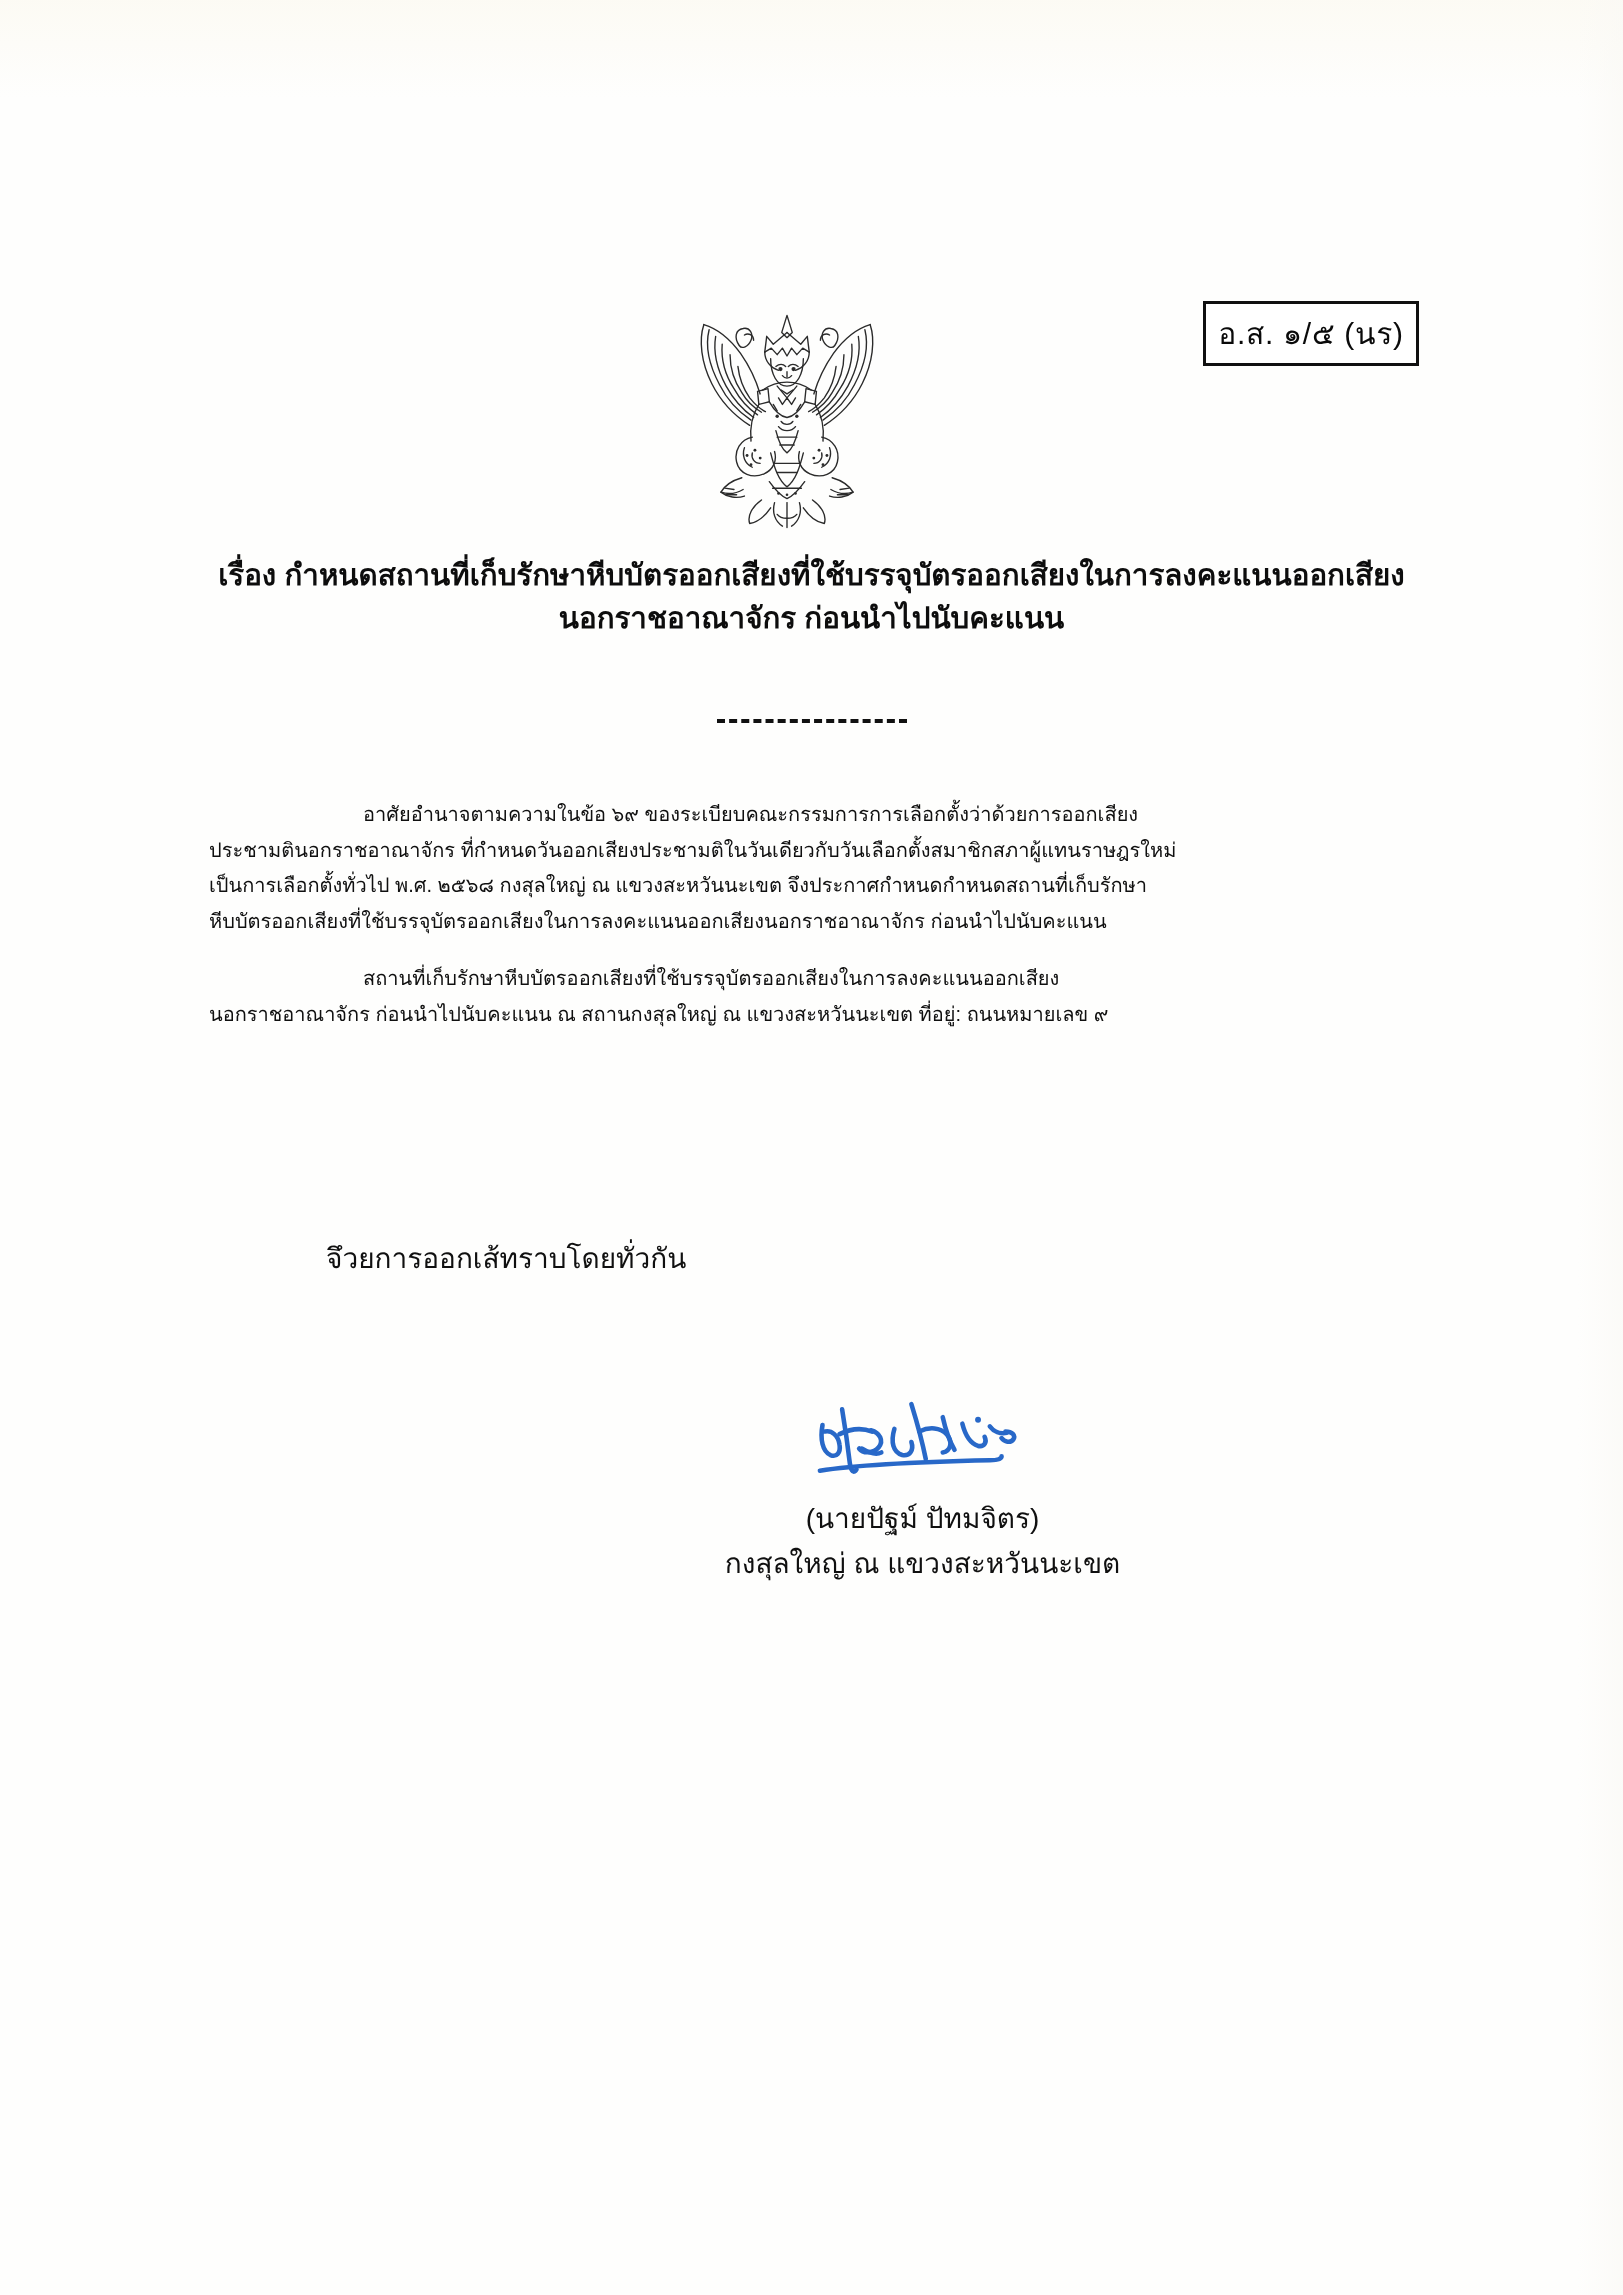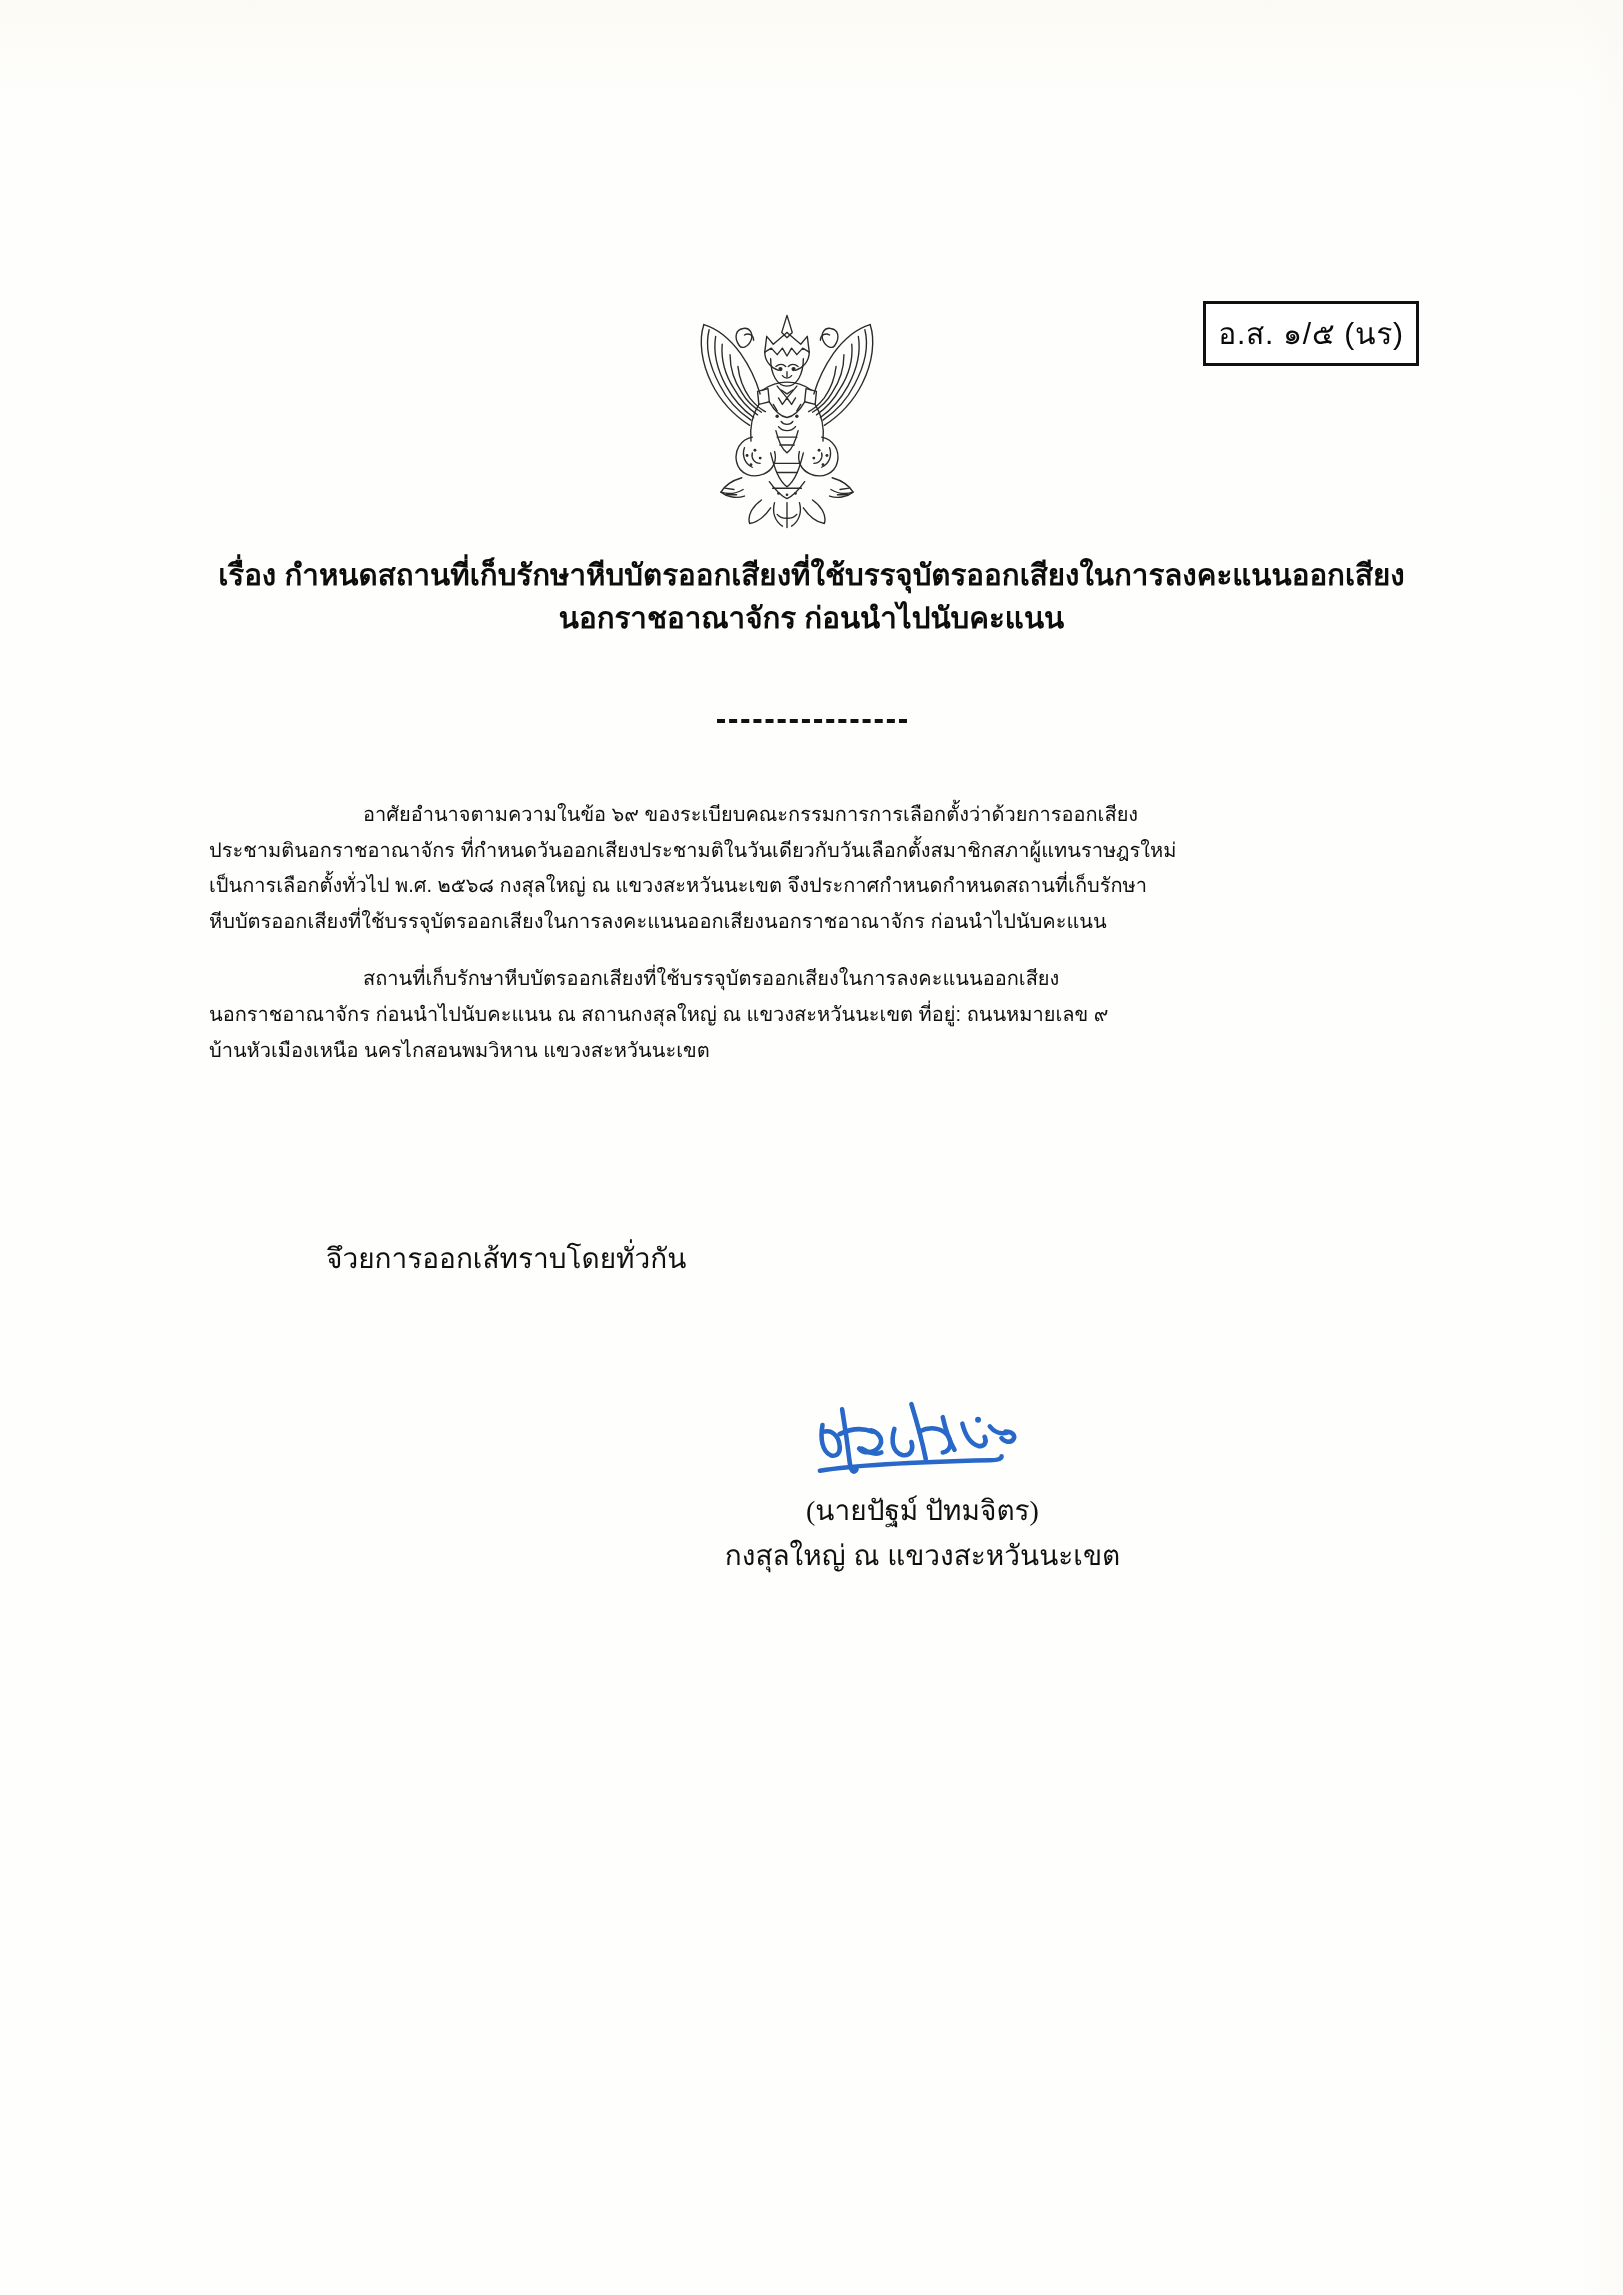--- a/index.html
+++ b/index.html
@@ -151,21 +151,21 @@
   }
   .sig-mark svg { display: block; width: 100%; height: 100%; }
 
   .sig-name,
   .sig-title {
     font-size: 28px;
     color: #101010;
     line-height: 1.6;
     white-space: nowrap;
   }
-  .sig-name { margin-top: 13px; font-family: Liberation Serif, serif; }
+  .sig-name { margin-top: 21px; }
 </style>
 </head>
 <body>
 
 <div class="page">
 
   <div class="scan-tint-top"></div>
   <div class="scan-tint-right"></div>
 
   <div class="form-no-box">
@@ -291,21 +291,20 @@
     <p class="para">
       <span class="ln indent">อาศัยอำนาจตามความในข้อ ๖๙ ของระเบียบคณะกรรมการการเลือกตั้งว่าด้วยการออกเสียง</span>
       <span class="ln">ประชามตินอกราชอาณาจักร ที่กำหนดวันออกเสียงประชามติในวันเดียวกับวันเลือกตั้งสมาชิกสภาผู้แทนราษฎรใหม่</span>
       <span class="ln">เป็นการเลือกตั้งทั่วไป พ.ศ. ๒๕๖๘ กงสุลใหญ่ ณ แขวงสะหวันนะเขต จึงประกาศกำหนดกำหนดสถานที่เก็บรักษา</span>
       <span class="ln">หีบบัตรออกเสียงที่ใช้บรรจุบัตรออกเสียงในการลงคะแนนออกเสียงนอกราชอาณาจักร ก่อนนำไปนับคะแนน</span>
     </p>
 
     <p class="para">
       <span class="ln indent">สถานที่เก็บรักษาหีบบัตรออกเสียงที่ใช้บรรจุบัตรออกเสียงในการลงคะแนนออกเสียง</span>
       <span class="ln">นอกราชอาณาจักร ก่อนนำไปนับคะแนน ณ สถานกงสุลใหญ่ ณ แขวงสะหวันนะเขต ที่อยู่: ถนนหมายเลข ๙</span>
-      <span class="ln">บ้านหัวเมืองเหนือ นครไกสอนพมวิหาน แขวงสะหวันนะเขต</span>
     </p>
 
   </div>
 
   <div class="closing-block">
     <div class="closing-line l1">จึวยการออกเส้ทราบโดยทั่วกัน</div>
   </div>
 
   <div class="sig-wrap">
     <div class="sig-mark">

